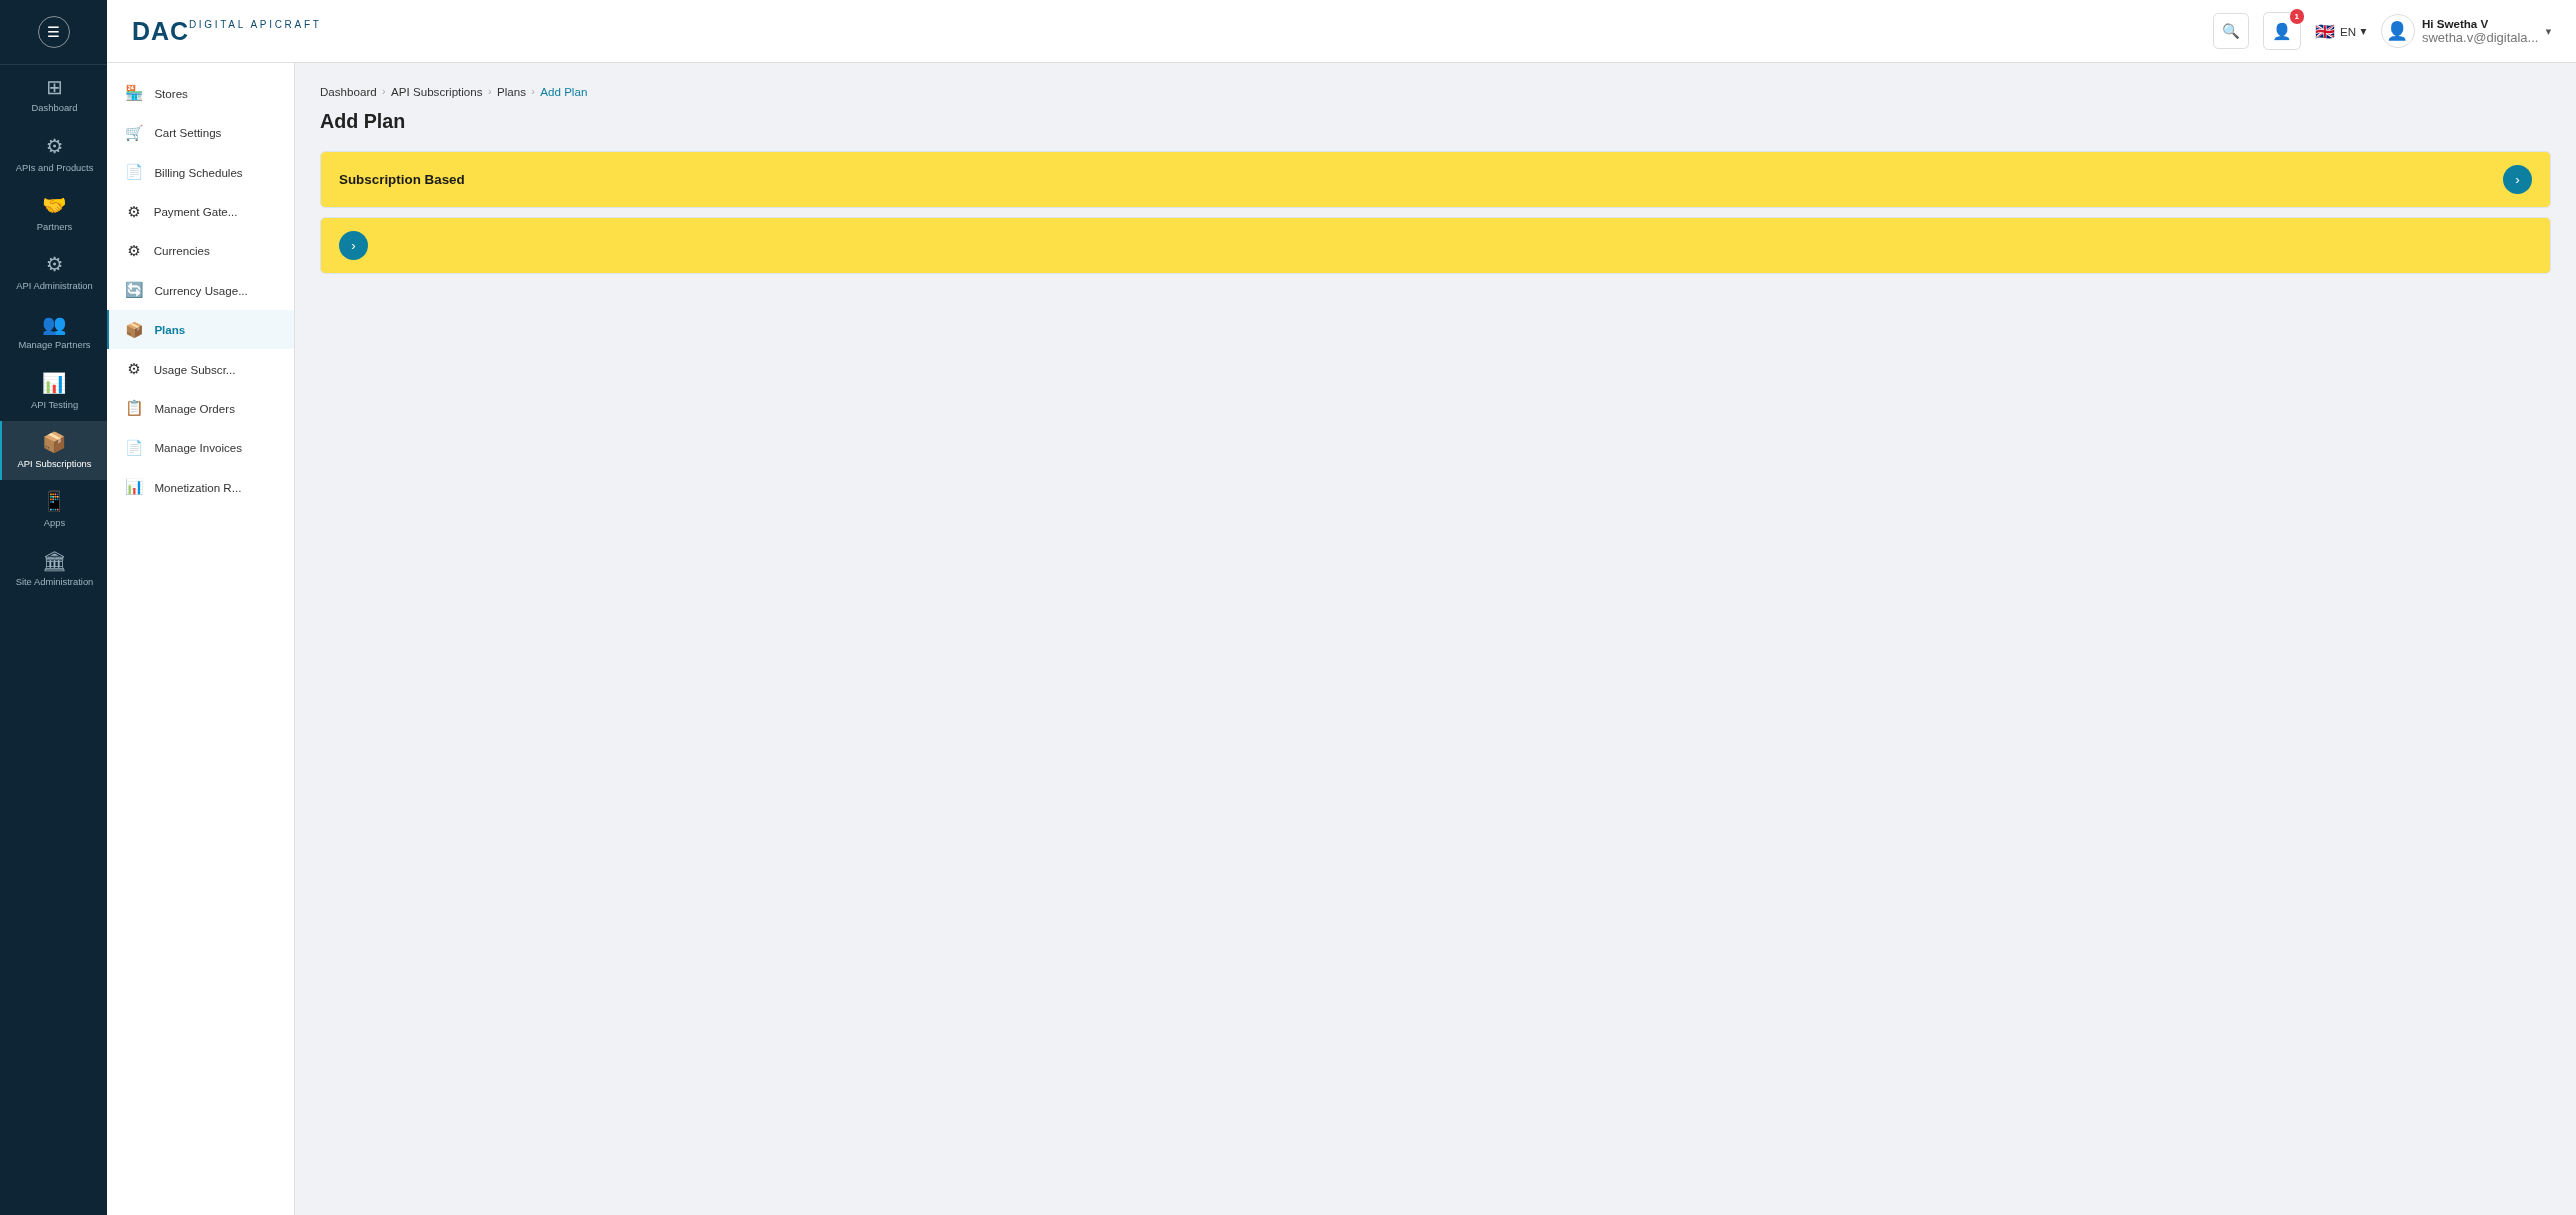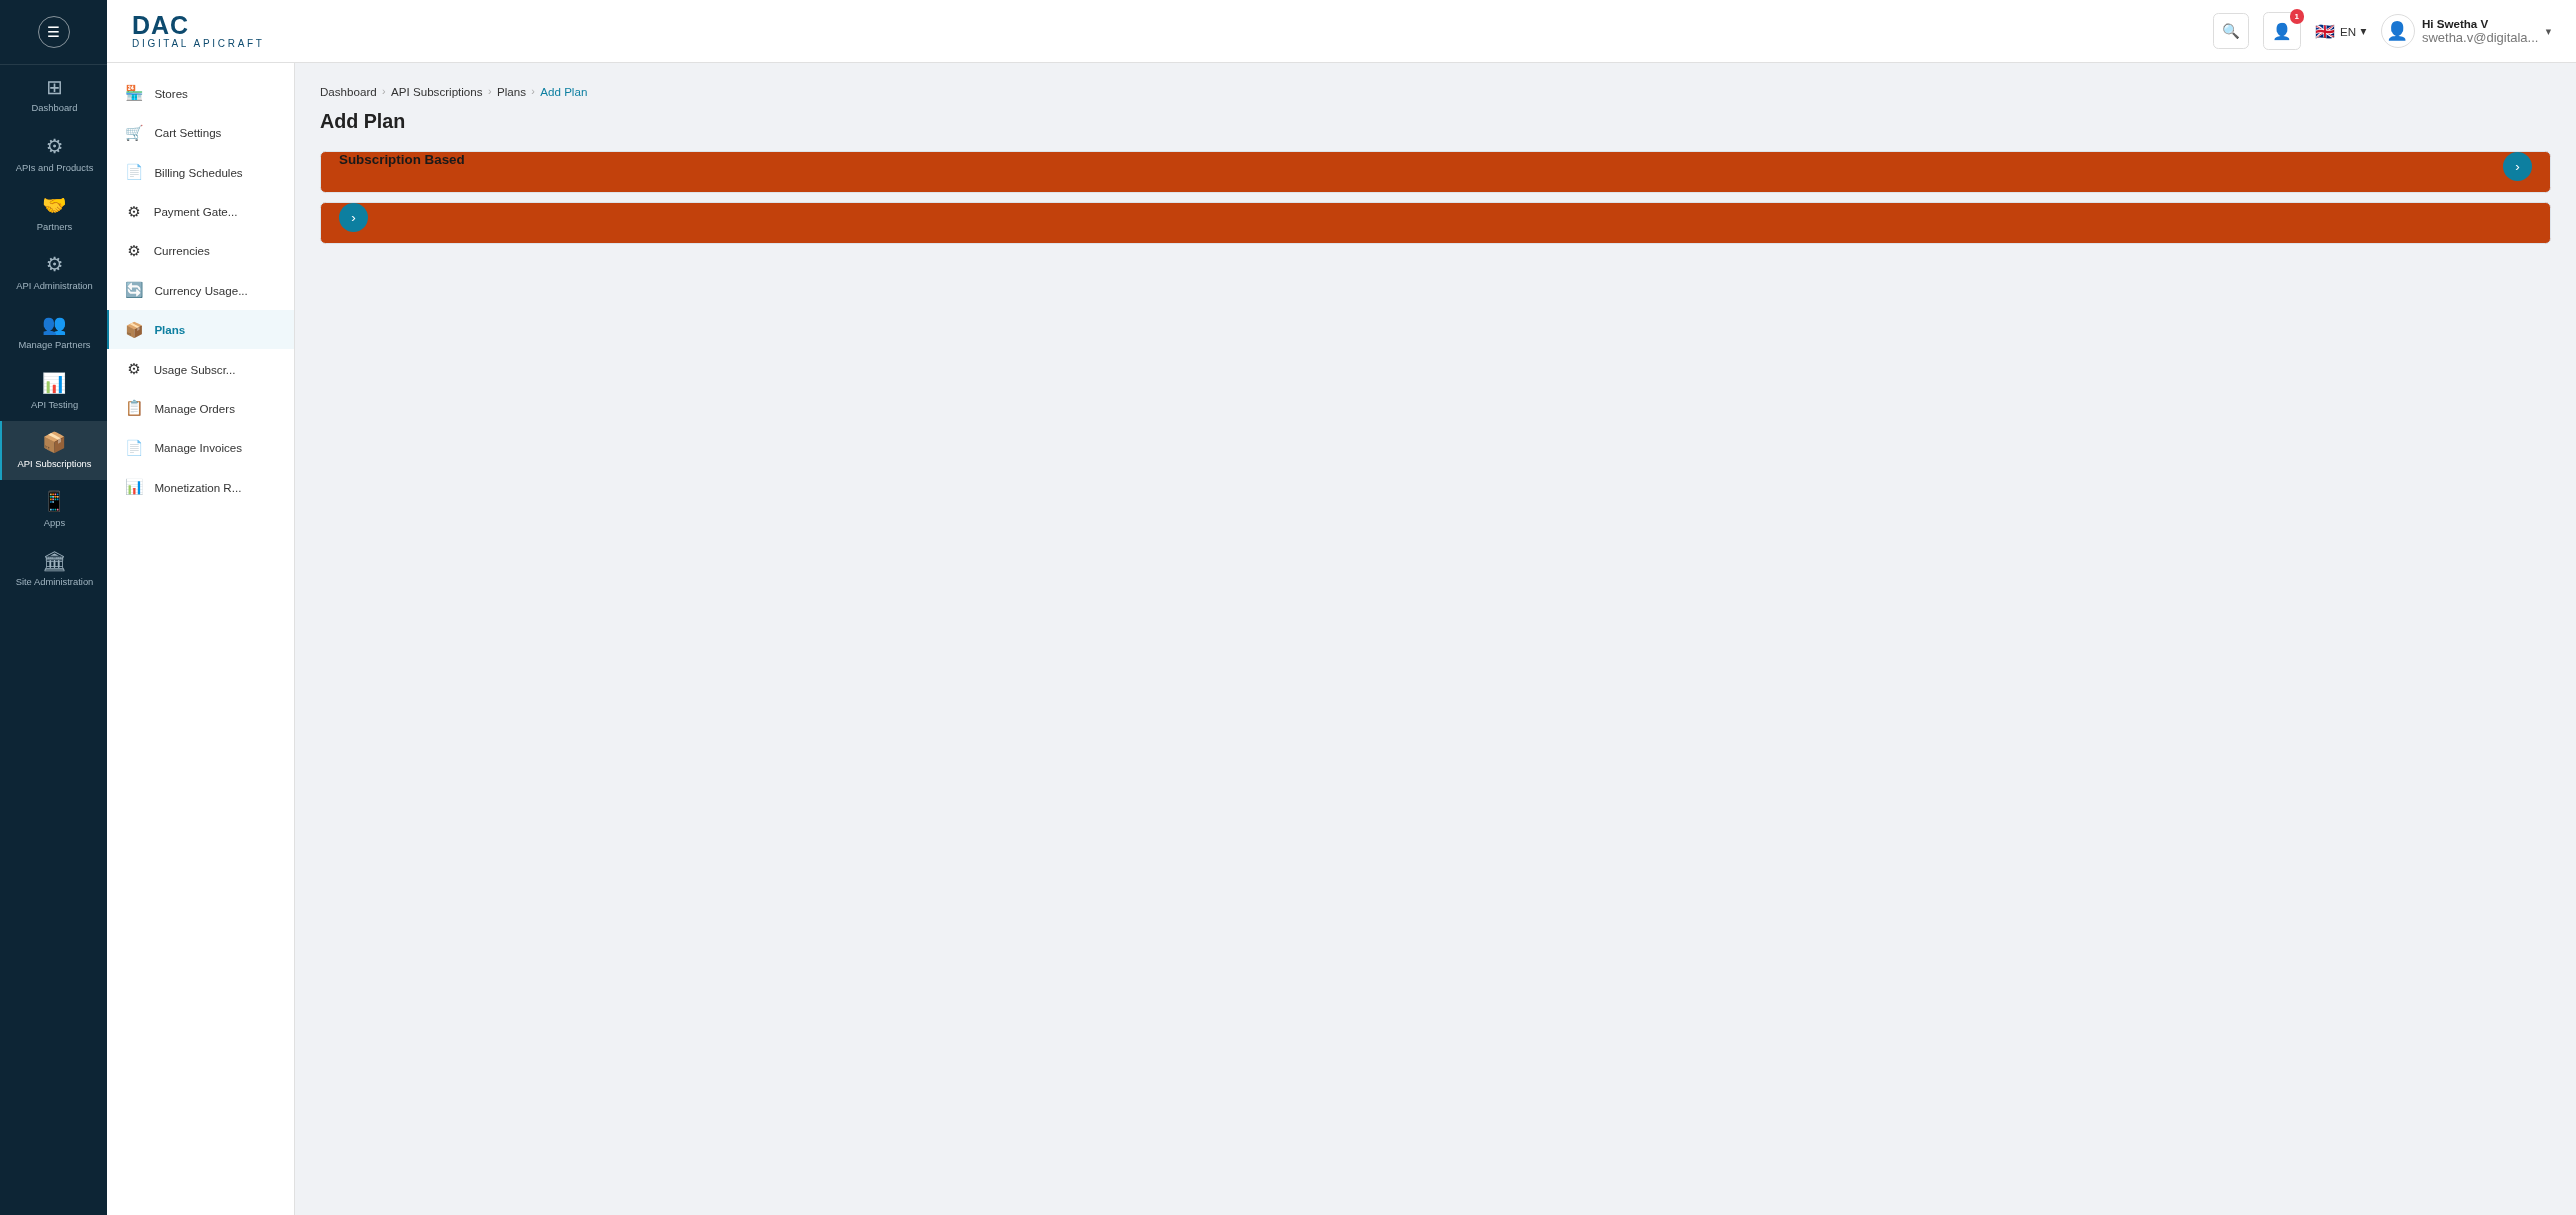--- a/index.html
+++ b/index.html
@@ -107,21 +107,21 @@
       background: #fff;
       height: 63px;
       display: flex;
       align-items: center;
       padding: 0 25px;
       border-bottom: 0.9px solid #e0e0e0;
       gap: 14.3px;
     }
     .header-logo {
       display: flex;
-      flex-direction: column;
+      flex-direction: row;
       color: #0d4a6e;
     }
     .header-logo .logo-text {
       font-size: 25px;
       font-weight: 700;
       letter-spacing: 0.9px;
       line-height: 1;
     }
     .header-logo .logo-sub {
       font-size: 10px;
@@ -203,26 +203,27 @@
 
     .page-title {
       font-size: 19.7px;
       font-weight: 700;
       color: #222;
       margin-bottom: 18px;
     }
 
     
     .plan-card {
-      background: #c2410c;
+      background: #fde047;
       border: 0.9px solid #dde3ea;
       border-radius: 5.4px;
       display: flex;
+      align-items: center;
       padding: 0 18px;
-      height: 42px;
+      height: 57px;
       margin-bottom: 9px;
       cursor: pointer;
       transition: box-shadow 0.2s;
     }
     .plan-card-label {
       font-size: 13.4px;
       font-weight: 600;
       color: #1a1a1a;
       flex: 1;
     }

